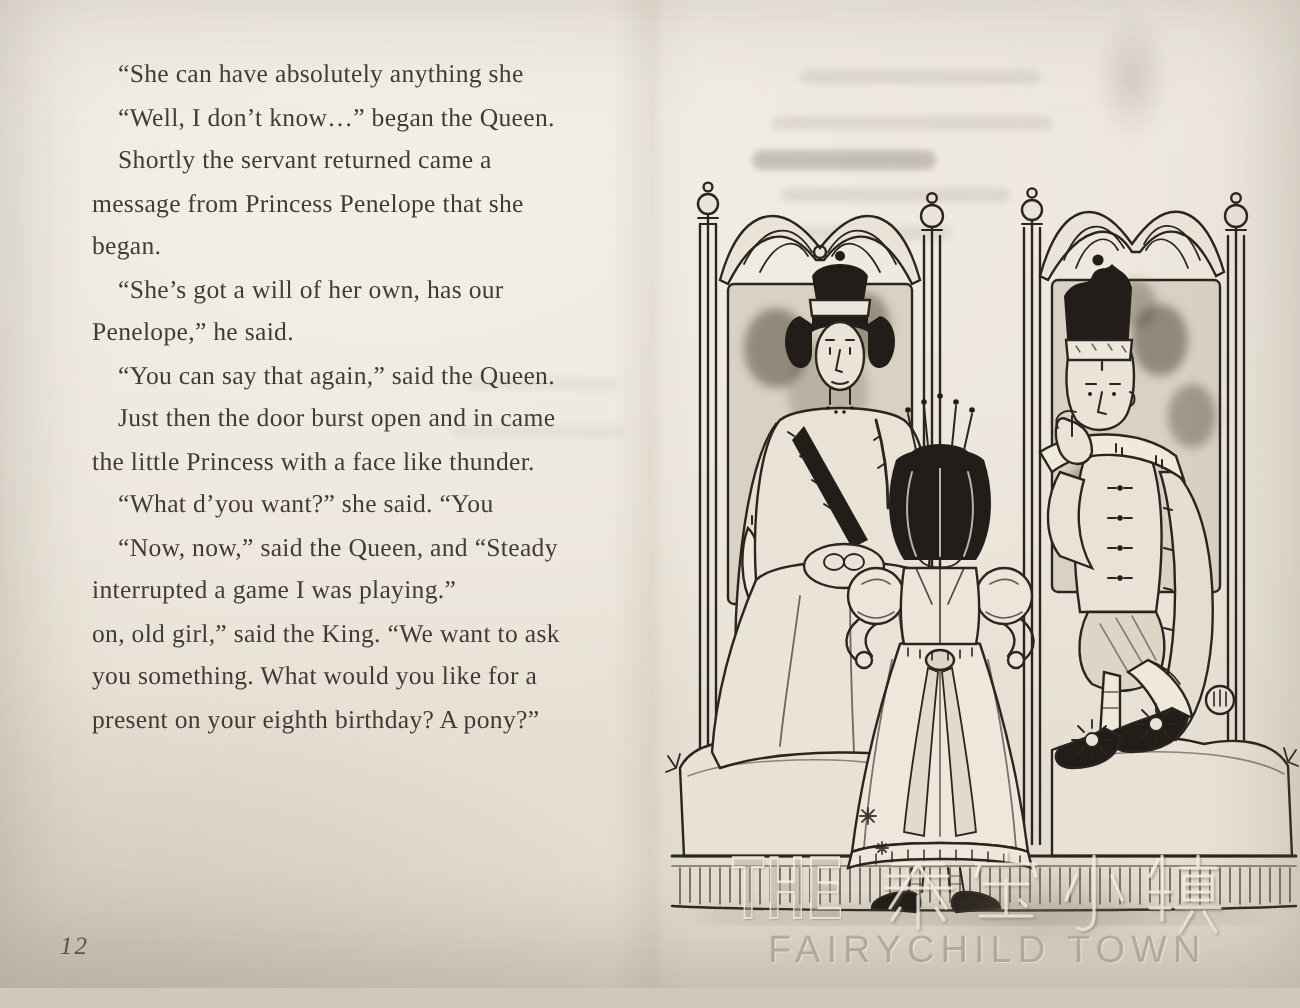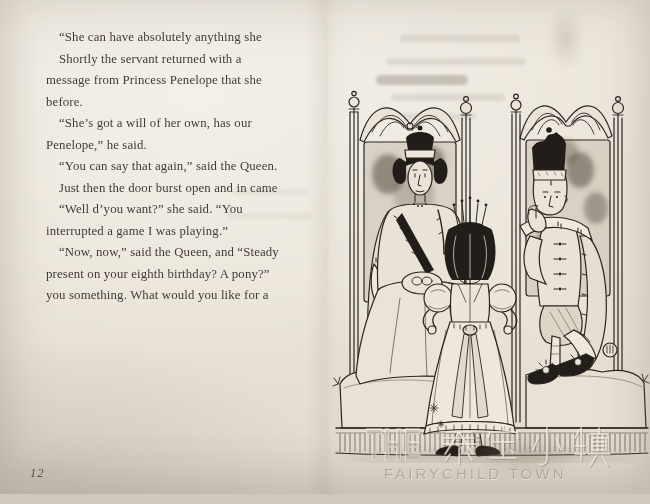--- a/index.html
+++ b/index.html
@@ -48,48 +48,51 @@
     position:absolute;left:366px;top:423px;z-index:4;height:44px;line-height:44px;
     font-family:"Liberation Sans",sans-serif;font-weight:bold;font-size:44px;
     color:rgba(248,242,230,0.28);
     -webkit-text-stroke:1.1px rgba(248,242,230,0.85);
     text-shadow:1px 1px 1px rgba(110,100,85,.35);
     transform:scaleX(.6);transform-origin:left center;letter-spacing:2px;
   }
   .wm-cjk{position:absolute;left:442px;top:423px;z-index:4;}
   .wm-sub{
     position:absolute;left:384px;top:465px;z-index:4;
-    font-family:"Liberation Sans",sans-serif;font-size:15px;font-weight:400;
+    font-family:"Liberation Sans",sans-serif;font-size:19px;font-weight:400;
     letter-spacing:3px;color:rgba(186,176,159,0.95);
     text-shadow:0.6px 0.6px 0.5px rgba(255,253,247,0.8);
     white-space:nowrap;
     text-align:center;
   }
 </style>
 </head>
 <body>
 
 <div class="photo">
 
   <div class="gutter"></div>
 
   <div class="text-block">
       <div class="line indent">“She can have absolutely anything she</div>
-      <div class="line indent">Shortly the servant returned with a</div>
+      <div class="line indent">“Well, I don’t know…” began the Queen.</div>
+      <div class="line indent">Shortly the servant returned came a</div>
       <div class="line">message from Princess Penelope that she</div>
-      <div class="line">before.</div>
+      <div class="line">began.</div>
       <div class="line indent">“She’s got a will of her own, has our</div>
       <div class="line">Penelope,” he said.</div>
       <div class="line indent">“You can say that again,” said the Queen.</div>
       <div class="line indent">Just then the door burst open and in came</div>
-      <div class="line indent">“Well d’you want?” she said. “You</div>
+      <div class="line">the little Princess with a face like thunder.</div>
+      <div class="line indent">“What d’you want?” she said. “You</div>
+      <div class="line indent">“Now, now,” said the Queen, and “Steady</div>
       <div class="line">interrupted a game I was playing.”</div>
-      <div class="line indent">“Now, now,” said the Queen, and “Steady</div>
+      <div class="line">on, old girl,” said the King. “We want to ask</div>
+      <div class="line">you something. What would you like for a</div>
       <div class="line">present on your eighth birthday? A pony?”</div>
-      <div class="line">you something. What would you like for a</div>
     </div>
   <div class="pageno">12</div>
 
   <div class="ghost" style="left:233px;top:189px;width:76px;height:6px;opacity:.06"></div>
   <div class="ghost" style="left:226px;top:213px;width:86px;height:6px;opacity:.06"></div>
 
   <div class="ghost" style="left:400px;top:35px;width:120px;height:7px;opacity:.10"></div>
   <div class="ghost" style="left:386px;top:58px;width:140px;height:7px;opacity:.11"></div>
   <div class="ghost" style="left:376px;top:75px;width:92px;height:10px;opacity:.26;border-radius:5px"></div>
   <div class="ghost" style="left:391px;top:94px;width:114px;height:7px;opacity:.11"></div>

